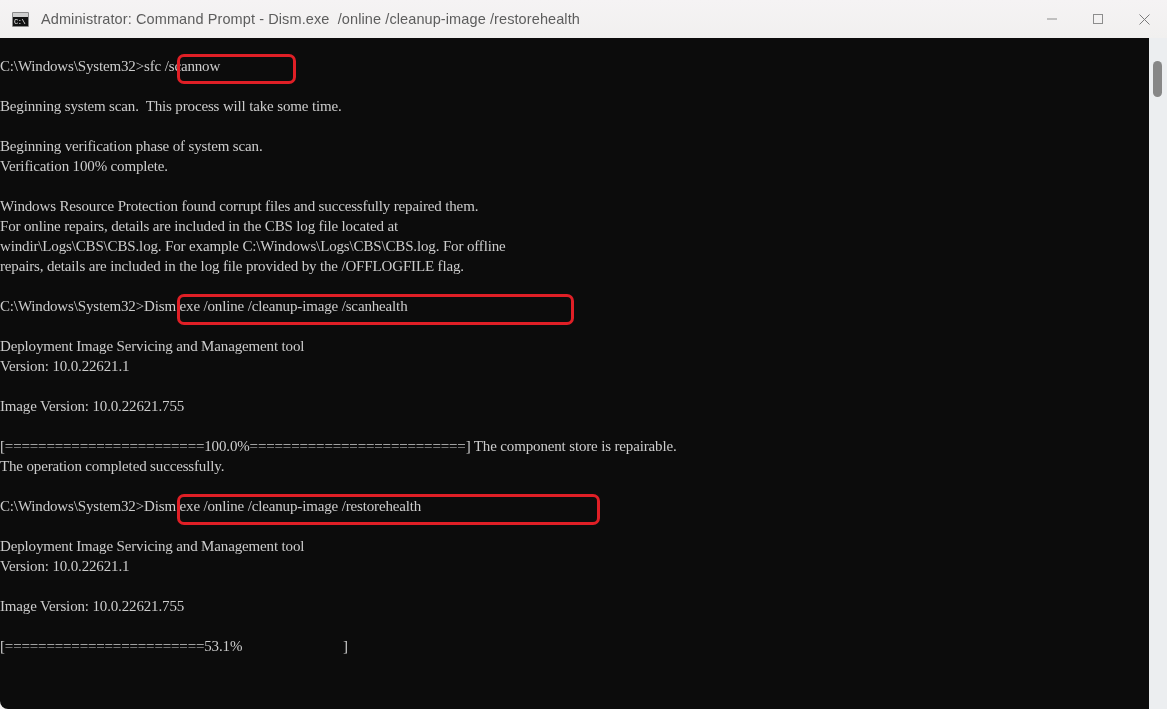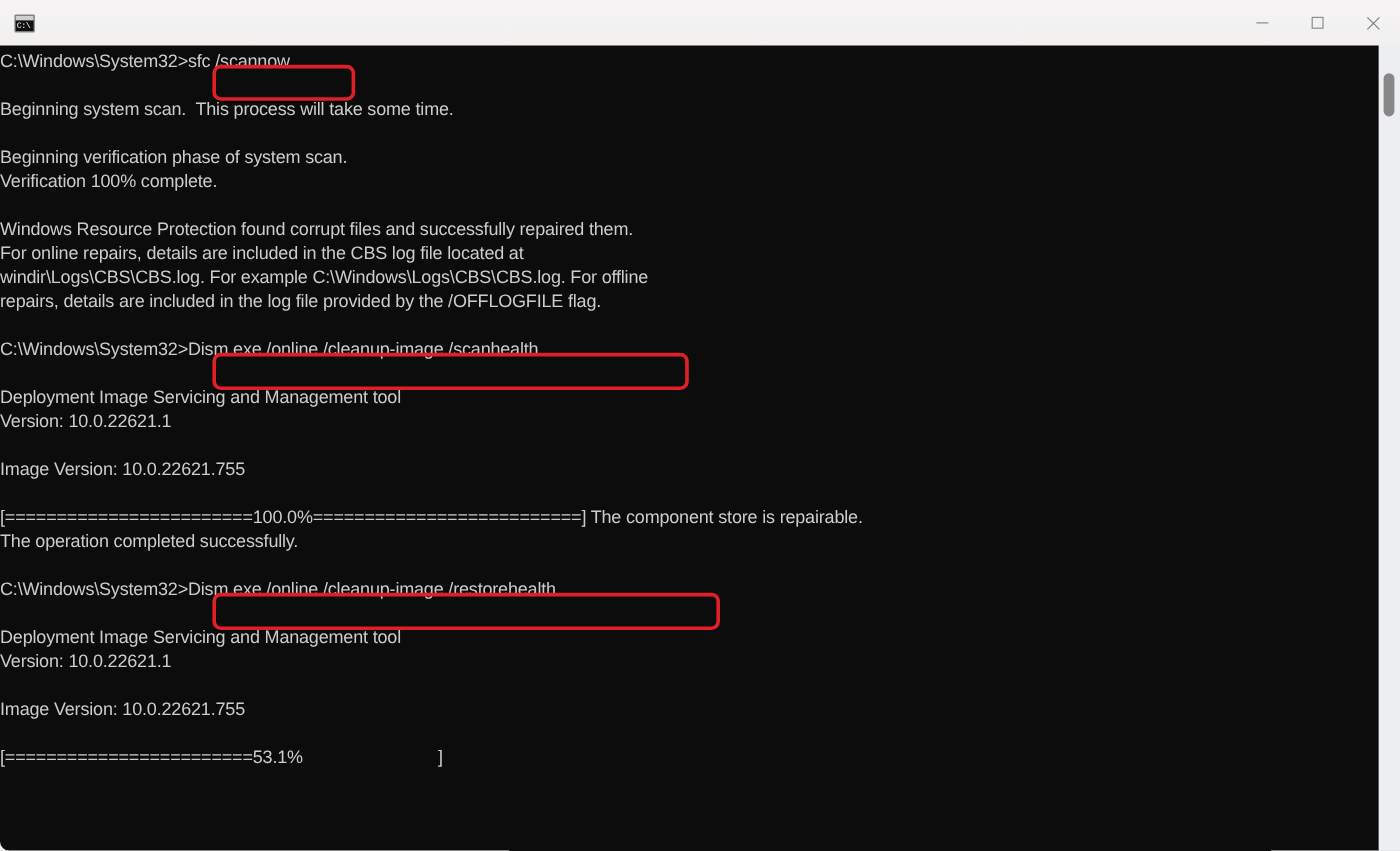--- a/index.html
+++ b/index.html
@@ -62,27 +62,27 @@
     left:0; top:38px;
     width:1149px; height:671px;
     background:#0c0c0c;
     border-bottom-left-radius:8px;
     overflow:hidden;
   }
   #console-text {
     position:absolute;
     left:0; top:0;
     width:1149px;
-    font-family:Liberation Sans, sans-serif;
+    font-family:Liberation Serif, serif;
     font-size:15px;
     line-height:20px;
     color:#cccccc;
     white-space:pre;
     letter-spacing:-0.01em;
-    padding-top:4px;
+    padding-top:18px;
   }
   
   #scrollbar {
     position:absolute;
     right:0; top:38px;
     width:18px; height:671px;
     background:#eceef0;
   }
   #scroll-thumb {
     position:absolute;
@@ -101,20 +101,21 @@
 </style>
 </head>
 <body>
 
 <div id="window">
 
   <div id="titlebar">
     <div id="app-icon">
       <span class="glyph">C:\</span>
     </div>
+    <div id="title-text">Administrator: Command Prompt - Dism.exe  /online /cleanup-image /restorehealth</div>
 
     <div id="winctl">
       <div class="wbtn">
         <svg width="12" height="12" viewBox="0 0 12 12">
           <line x1="1" y1="6" x2="11" y2="6" stroke="#8d8d8d" stroke-width="1"></line>
         </svg>
       </div>
       <div class="wbtn">
         <svg width="12" height="12" viewBox="0 0 12 12">
           <rect x="1.5" y="1.5" width="9" height="9" fill="none" stroke="#8d8d8d" stroke-width="1"></rect>

